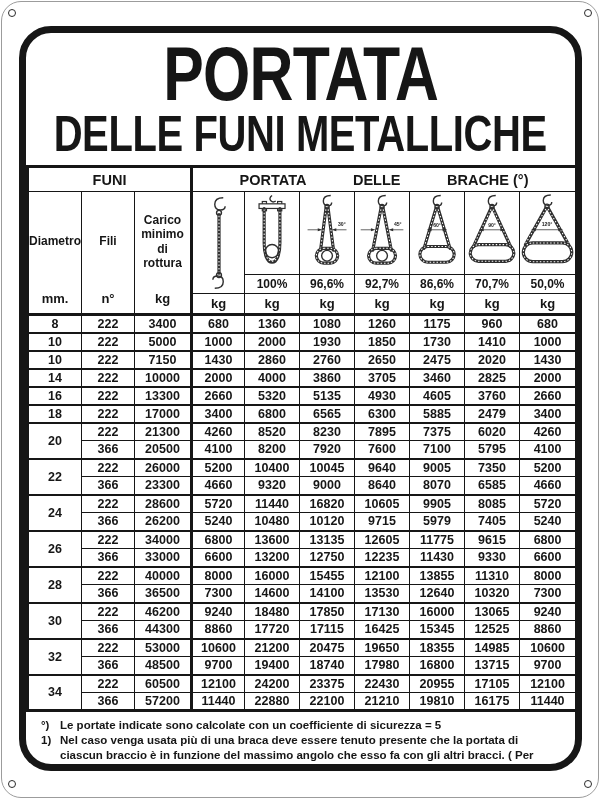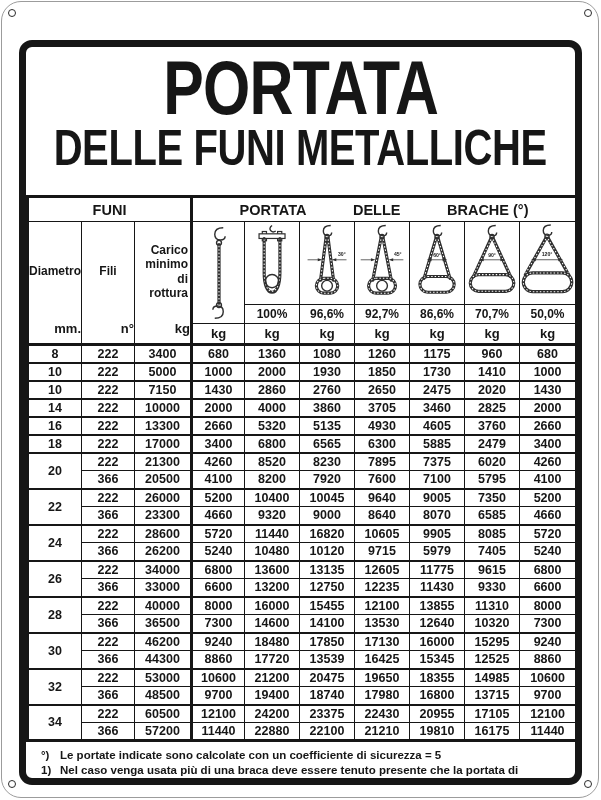--- a/index.html
+++ b/index.html
@@ -8,39 +8,39 @@
   body{ width:601px; height:800px; font-family:"Liberation Sans", sans-serif; color:var(--ink); position:relative; }
   .screen{ position:absolute; inset:0; background:#fff; }
 
   .plate-outline{ position:absolute; left:1px; top:1px; width:598px; height:797px;
     border:1px solid #9c9c9c; border-radius:20px; }
   .screw{ position:absolute; width:8px; height:8px; border:1.6px solid #2b2b2b;
     border-radius:50%; background:#fff; }
   .screw.tl{ left:8px; top:9px; } .screw.tr{ left:584px; top:9px; }
   .screw.bl{ left:8px; top:780px; } .screw.br{ left:584px; top:780px; }
 
-  .plate{ position:absolute; left:19px; top:40px; width:563px; height:745px;
-    border:7px solid var(--ink); border-radius:13px; overflow:hidden; background:#fff; }
+  .plate{ position:absolute; left:19px; top:26px; width:563px; height:745px;
+    border:7px solid var(--ink); border-radius:32px; overflow:hidden; background:#fff; }
 
   .title-block{ height:132px; display:flex; flex-direction:column; align-items:center; justify-content:center; }
   .t1{ font-weight:700; font-size:76px; line-height:.93; letter-spacing:-1px;
        transform:scaleX(.8); white-space:nowrap; }
   .t2{ font-weight:700; font-size:50px; line-height:.98; letter-spacing:-.5px;
        transform:scaleX(.8); white-space:nowrap; }
 
-  table{ border-collapse:collapse; table-layout:fixed; width:549px; border:3px solid var(--ink);margin-top:16px; }
+  table{ border-collapse:collapse; table-layout:fixed; width:549px; border:3px solid var(--ink); }
   th,td{ border:1.5px solid var(--ink); padding:0; text-align:center; font-weight:700;
          color:var(--ink); overflow:hidden; }
   .sep{ border-left-width:3px !important; }
 
   tr.bandA{ height:25px; font-size:14.5px; }
   .brache-flex{ display:flex; justify-content:space-evenly; align-items:center; }
   tr.bandB{ height:83px; }
   .labelcell{ vertical-align:middle; font-size:12px; }
-  .labelwrap{ display:flex; flex-direction:column; height:121px;text-align:right; }
+  .labelwrap{ display:flex; flex-direction:column; height:121px; }
   .lbl{ flex:1; display:flex; align-items:center; justify-content:center; line-height:1.18; padding:0 2px; }
   .unit-inline{ height:22px; font-size:13px; }
   .icon-cell{ vertical-align:top; padding-top:2px; }
   tr.bandC{ height:19px; font-size:12px; }
   tr.bandD{ height:21px; font-size:13px; }
   tr.bandD th{ border-bottom-width:3px; }
   .labelcell{ border-bottom-width:3px; }
 
   tbody td{ font-size:12.5px; height:18px; border-top-width:1px; border-bottom-width:1px; }
   tbody tr.group-start td{ border-top-width:2.5px; }
@@ -434,29 +434,29 @@
           </tr>
           <tr class="group-start">
             <td rowspan="2" class="diam">30</td>
             <td>222</td>
             <td>46200</td>
             <td class="sep">9240</td>
             <td>18480</td>
             <td>17850</td>
             <td>17130</td>
             <td>16000</td>
-            <td>15295</td>
+            <td>13065</td>
             <td>9240</td>
           </tr>
           <tr>
             <td>366</td>
             <td>44300</td>
             <td class="sep">8860</td>
             <td>17720</td>
-            <td>13539</td>
+            <td>17115</td>
             <td>16425</td>
             <td>15345</td>
             <td>12525</td>
             <td>8860</td>
           </tr>
           <tr class="group-start">
             <td rowspan="2" class="diam">32</td>
             <td>222</td>
             <td>53000</td>
             <td class="sep">10600</td>

